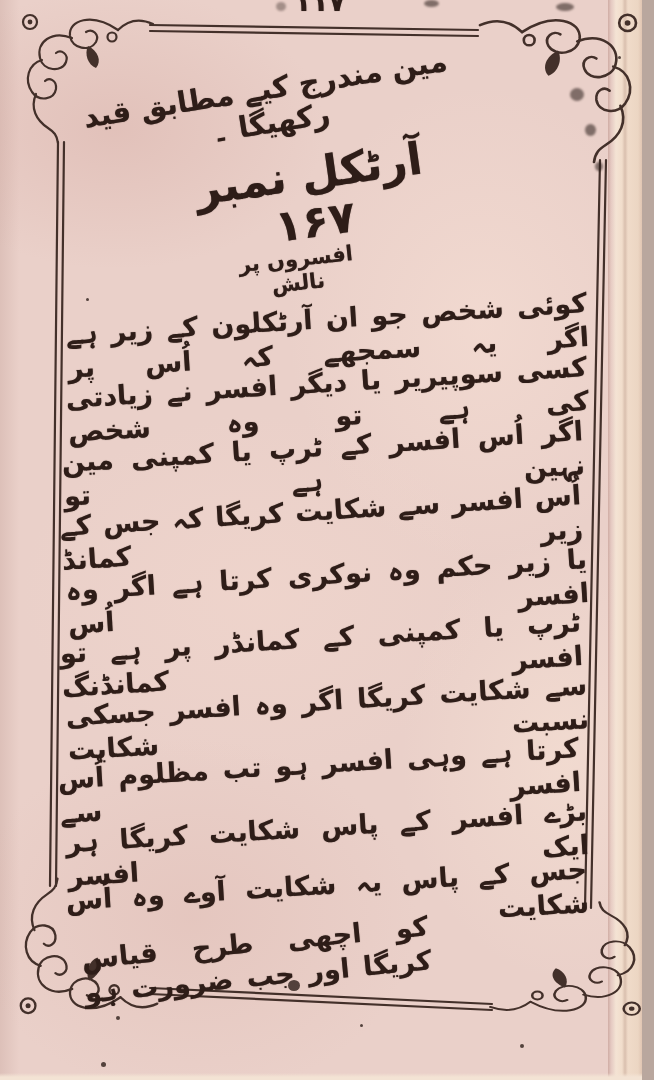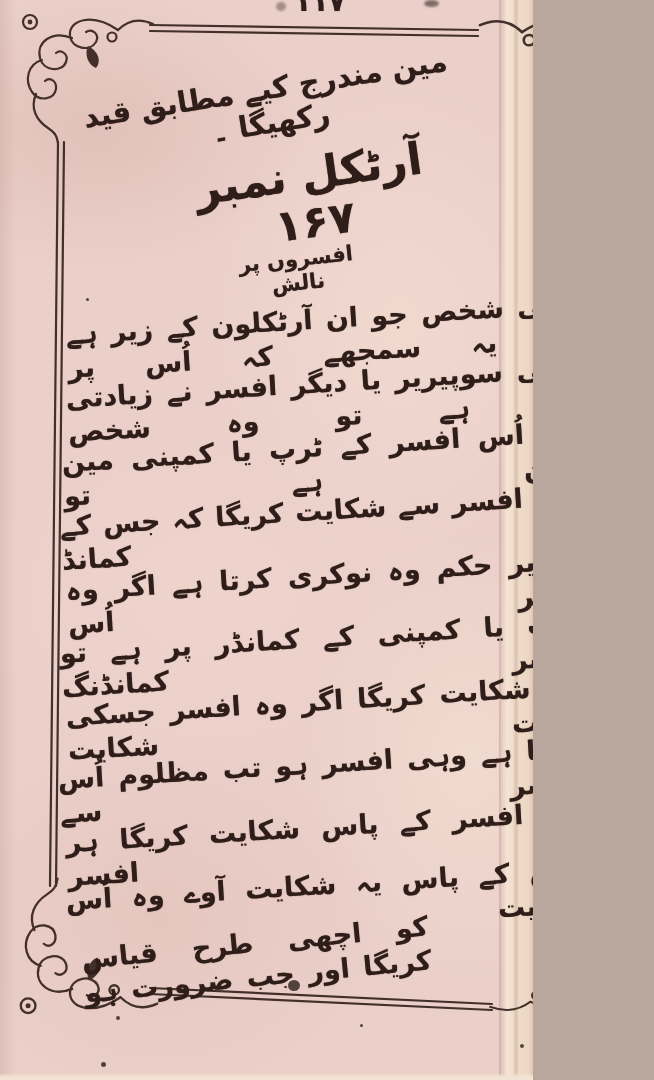--- a/index.html
+++ b/index.html
@@ -2,21 +2,21 @@
 <html lang="ur"><head>
 <meta charset="utf-8">
 <style>
   html,body{margin:0;padding:0;}
   body{
     width:654px;height:1080px;overflow:hidden;
     font-family:"DejaVu Sans",sans-serif;
     background:#b9a79e;
   }
   .page{
-    position:relative;width:533px;height:1080px;overflow:hidden;
+    position:relative;width:642px;height:1080px;overflow:hidden;
     background:
       radial-gradient(ellipse 300px 200px at 18% 12%, rgba(206,158,150,.30), rgba(206,158,150,0) 70%),
       radial-gradient(ellipse 260px 320px at 75% 30%, rgba(247,224,213,.55), rgba(247,224,213,0) 75%),
       radial-gradient(ellipse 340px 260px at 40% 55%, rgba(243,216,206,.45), rgba(243,216,206,0) 70%),
       radial-gradient(ellipse 300px 240px at 30% 85%, rgba(210,164,155,.22), rgba(210,164,155,0) 75%),
       radial-gradient(ellipse 220px 300px at 88% 70%, rgba(248,228,214,.5), rgba(248,228,214,0) 75%),
       linear-gradient(90deg, rgba(140,95,85,.14) 0, rgba(140,95,85,0) 3%, rgba(140,95,85,0) 100%),
       #ead0c9;
   }
   

